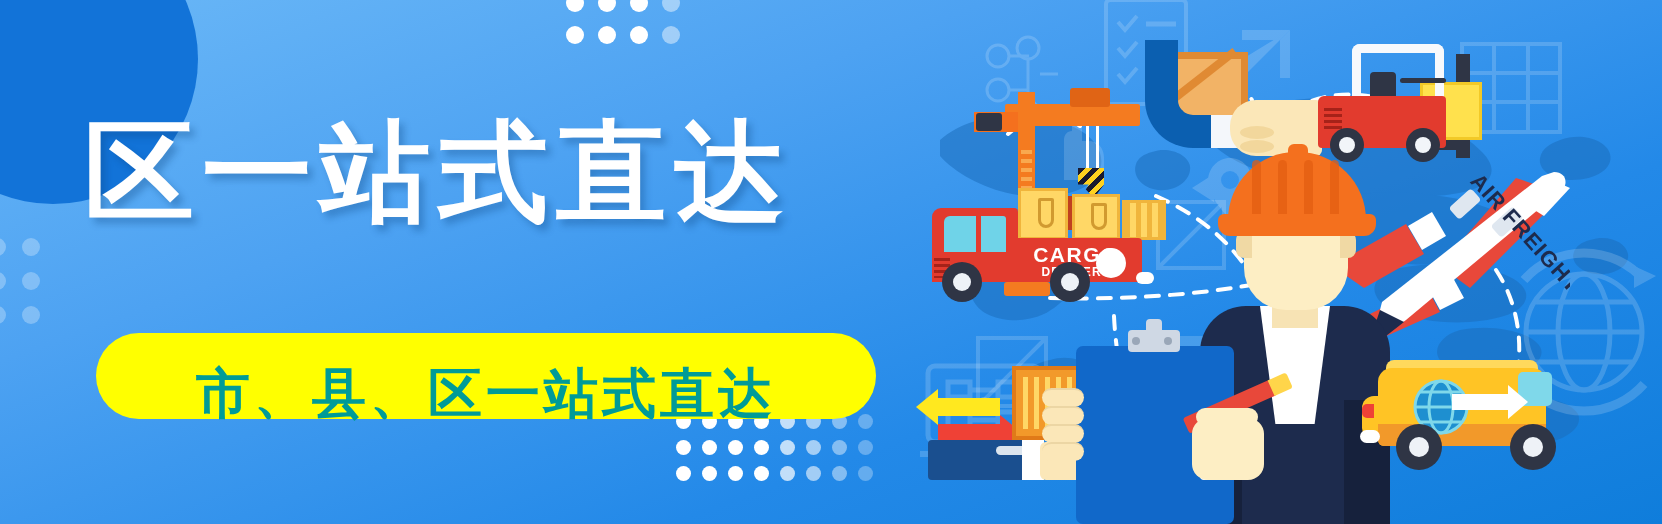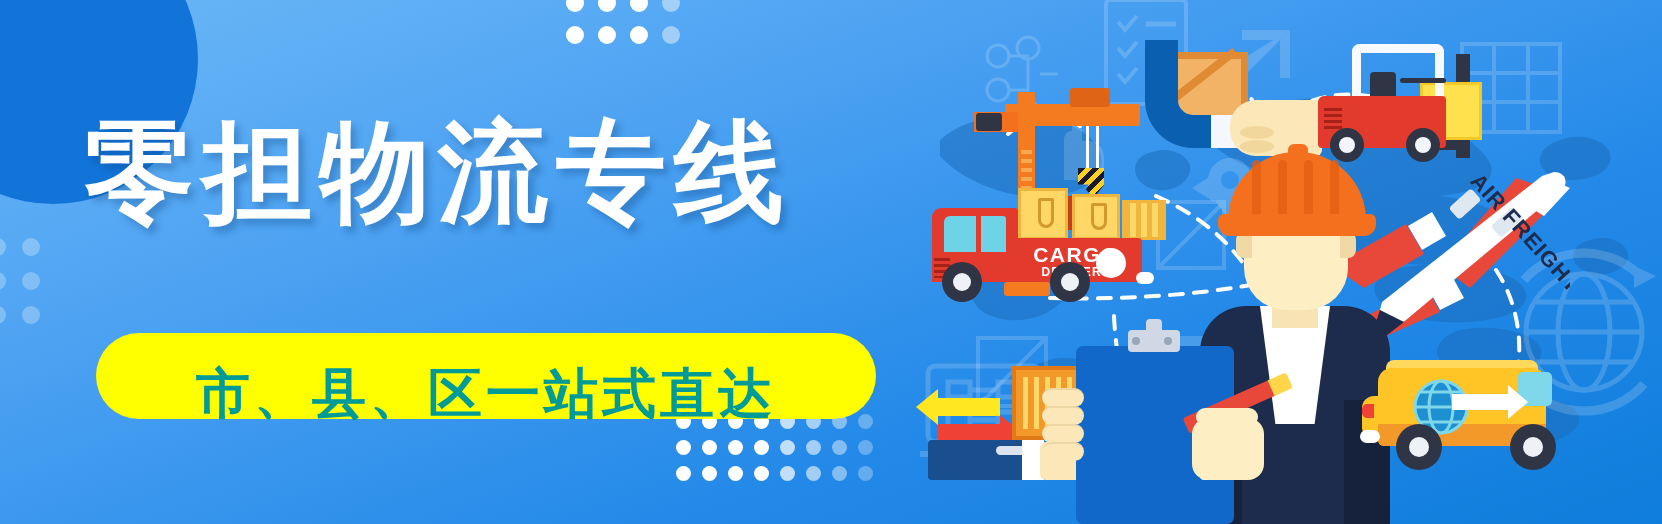--- a/index.html
+++ b/index.html
@@ -578,19 +578,19 @@
         </g>
       </svg>
       <div class="van-arrow"></div>
       <div class="van-wheel" style="left:496px; top:424px;"></div>
       <div class="van-wheel" style="left:610px; top:424px;"></div>
       <div style="position:absolute;left:460px;top:430px;width:20px;height:13px;background:#ffffff;border-radius:7px;"></div>
     </div>
 
   </div>
 
-  <div class="headline">零担物流专线</div>
+  <div class="headline">区一站式直达</div>
 
   <div class="pill">
     <span class="pill-text">市、县、区一站式直达</span>
   </div>
 
 </div>
 
 </body></html>

